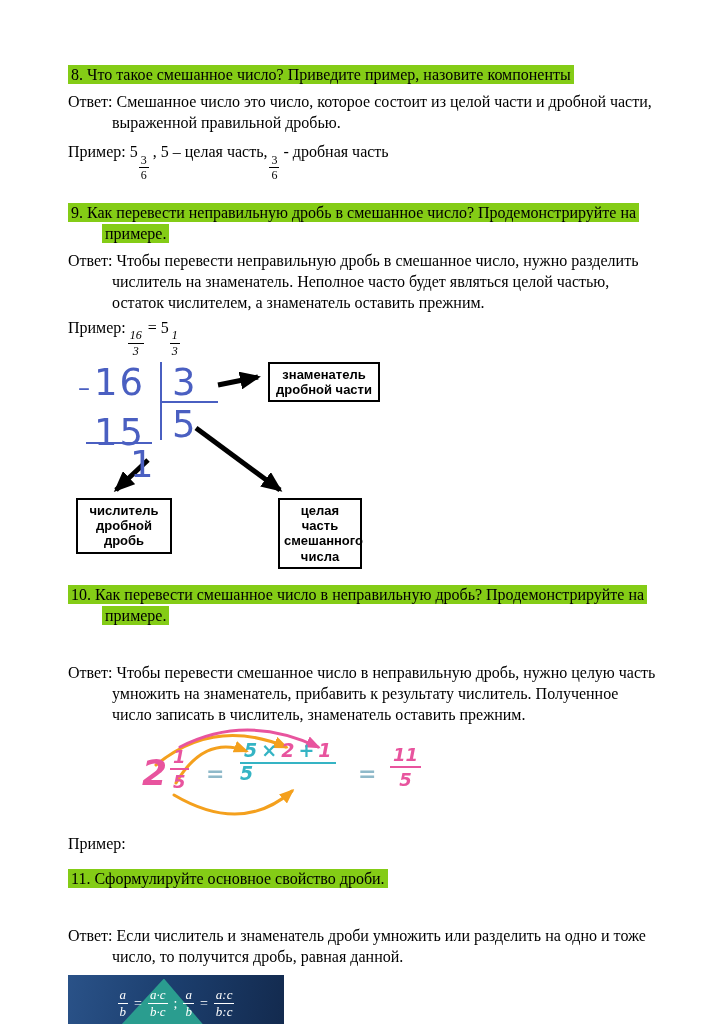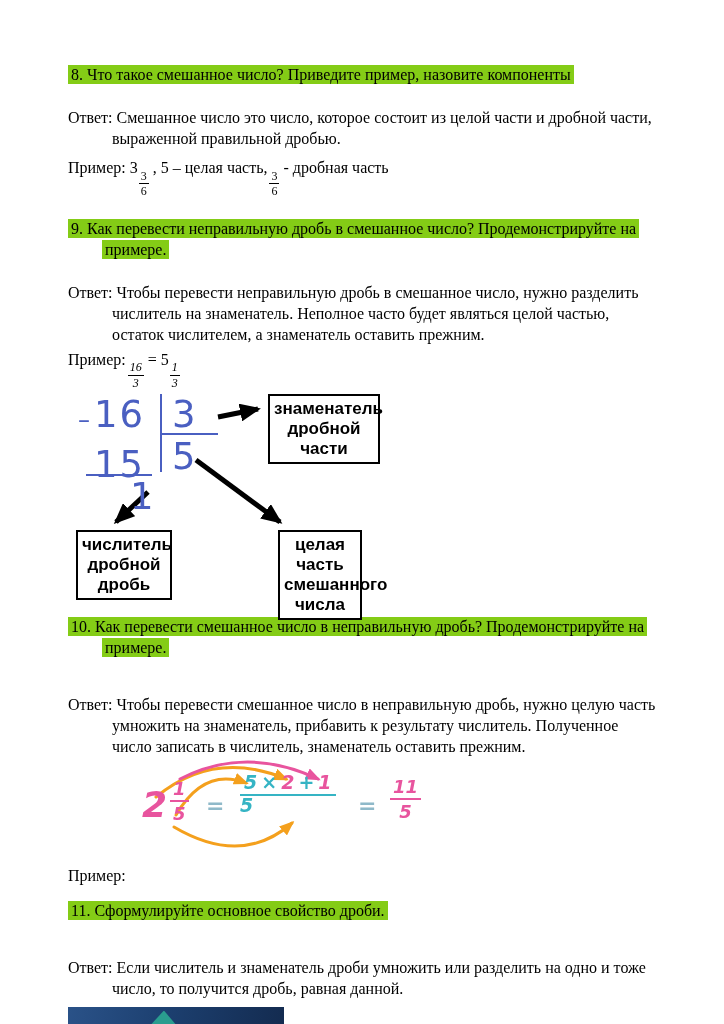--- a/index.html
+++ b/index.html
@@ -13,21 +13,21 @@
   .page { padding:64px 64px 0 68px; width:724px; }
 
   p { margin:0; }
   .heading { padding-left:34px; text-indent:-34px; }
   .hl {
     background:#84cc16; padding:1px 3px;
     -webkit-box-decoration-break:clone; box-decoration-break:clone;
   }
   .answer { padding-left:44px; text-indent:-44px; }
 
-  .mt22{margin-top:22px}.mt20{margin-top:20px}.mt18{margin-top:36px}
+  .mt22{margin-top:6px}.mt20{margin-top:20px}.mt18{margin-top:36px}
   .mt16{margin-top:32px}.mt14{margin-top:14px}.mt12{margin-top:12px}
   .mt8{margin-top:8px}.mt4{margin-top:4px}
 
   
   .frac {
     display:inline-flex; flex-direction:column; align-items:center;
     vertical-align:-0.55em; line-height:1.05; font-size:12px;
     margin:0 4px 0 2px; text-align:center;
   }
   .frac .fnum { padding:0 2px 1px; border-bottom:1px solid currentColor; }
@@ -41,21 +41,21 @@
     font-family:"DejaVu Sans", sans-serif;
   }
   .dv { position:absolute; color:#4a5fc1; font-size:37px; line-height:1; letter-spacing:2px; }
   .dv-minus { position:absolute; color:#4a5fc1; font-size:24px; line-height:1; left:10px; top:14px; }
   .division .vline  { position:absolute; left:92px; top:0;  width:2px;  height:78px; background:#4a5fc1; }
   .division .hline1 { position:absolute; left:92px; top:39px; width:58px; height:2px; background:#4a5fc1; }
   .division .hline2 { position:absolute; left:18px; top:80px; width:66px; height:2px; background:#4a5fc1; }
   .label-box {
     position:absolute; border:2px solid #000; background:#fff;
     font-family:"Liberation Sans", sans-serif; font-weight:bold;
-    font-size:17px; line-height:1.18; text-align:center; padding:3px 4px;
+    font-size:13px; line-height:1.18; text-align:center; padding:3px 4px;
   }
   .box-den   { left:200px; top:0;     width:112px; }
   .box-num   { left:8px;   top:136px; width:96px;  }
   .box-whole { left:210px; top:136px; width:84px; }
   .division svg { position:absolute; left:0; top:0; }
 
   
   .cformula {
     position:relative; margin-left:74px; margin-top:8px;
     width:330px; height:88px;
@@ -96,21 +96,21 @@
 </style>
 </head>
 <body>
 
 <div class="page">
 
   <p class="heading"><span class="hl">8. Что такое смешанное число? Приведите пример, назовите компоненты</span></p>
 
   <p class="answer mt22">Ответ: Смешанное число это число, которое состоит из целой части и дробной части, выраженной правильной дробью.</p>
 
-  <p class="mt8"><span>Пример: 3</span><span class="frac tight">
+  <p class="mt8"><span>Пример: 5</span><span class="frac tight">
         <span class="fnum">3</span>
         <span class="fden">6</span>
       </span><span>, 5 – целая часть,</span><span class="frac">
         <span class="fnum">3</span>
         <span class="fden">6</span>
       </span><span>- дробная часть</span></p>
 
   <p class="heading mt20"><span class="hl">9. Как перевести неправильную дробь в смешанное число? Продемонстрируйте на примере.</span></p>
 
   <p class="answer mt22">Ответ: Чтобы перевести неправильную дробь в смешанное число, нужно разделить числитель на знаменатель. Неполное часто будет являться целой частью, остаток числителем, а знаменатель оставить прежним.</p>

